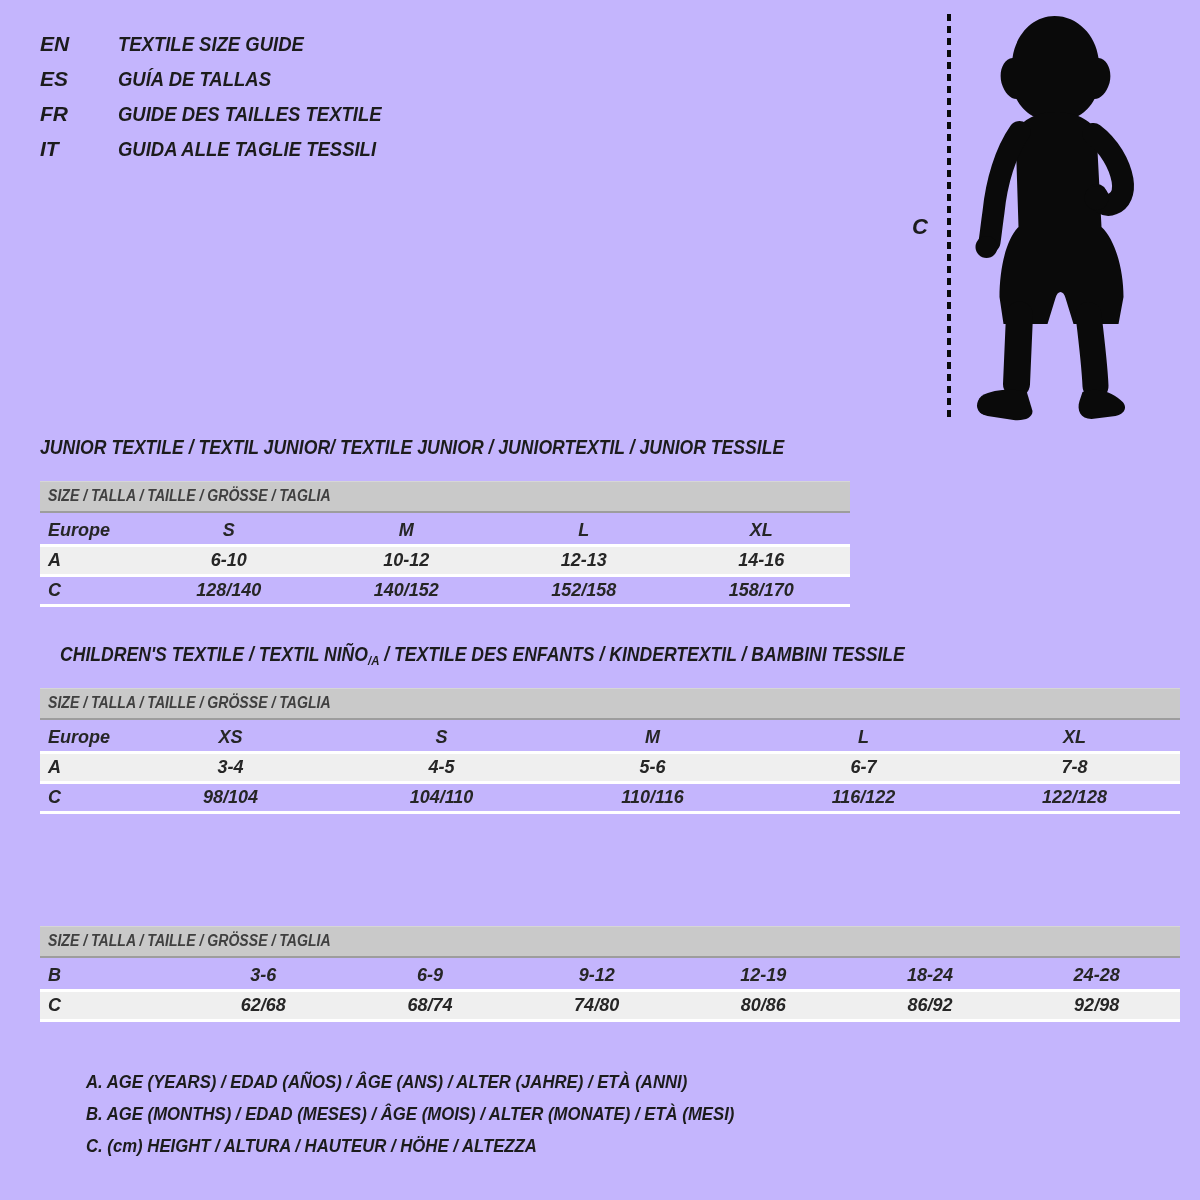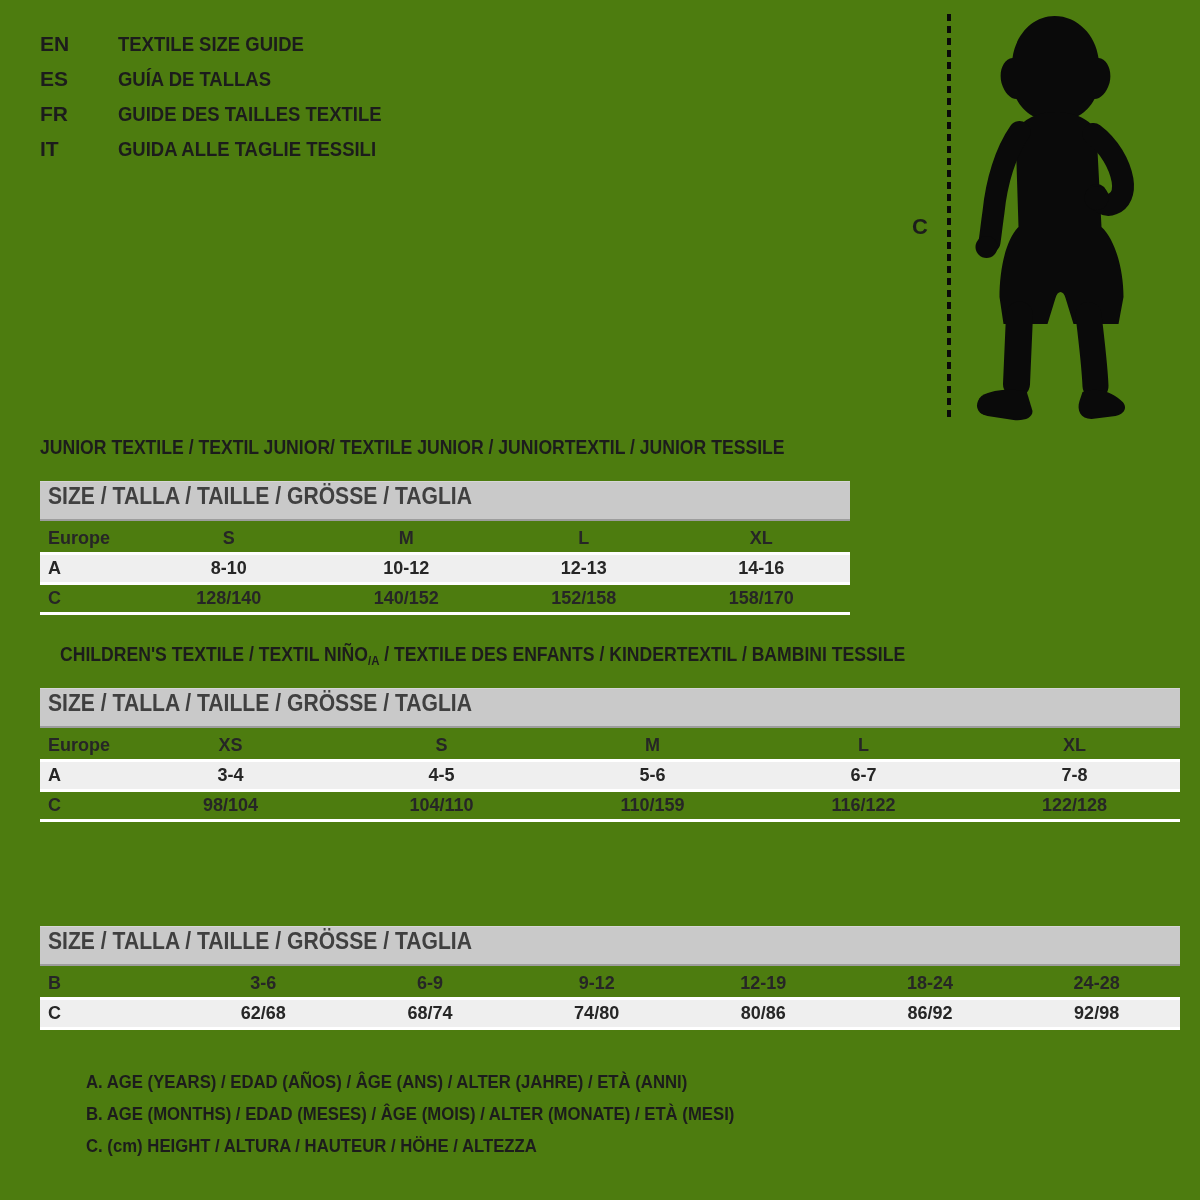--- a/index.html
+++ b/index.html
@@ -1,19 +1,20 @@
 <!DOCTYPE html>
 <html style="--text: #1c1c1c; --bar-bg: #c9c9c9; --bar-border: #9d9d9d; --bar-text: #404040; --row-alt-bg: #efefef; --silhouette: #0a0a0a;"><head>
 <meta charset="utf-8">
 <style>
   html,body{margin:0;padding:0;background:#fff;}
   .canvas{
-    position:relative;width:1200px;height:1200px;background:#4d7c0f;overflow:hidden;
+    position:relative;width:1200px;height:1200px;background:#c4b5fd;overflow:hidden;
     font-family:"Liberation Sans","DejaVu Sans",sans-serif;
     color:var(--text,#1c1c1c);
+    font-style:italic;
   }
   .cond{display:inline-block;transform:scaleX(0.88);transform-origin:0 50%;white-space:nowrap;}
   
   .lang-block{position:absolute;left:40px;top:26px;}
   .lang-row{height:35px;display:flex;align-items:center;font-weight:700;font-size:21px;}
   .lang-code{width:78px;flex:0 0 78px;}
   
   .dash-line{position:absolute;left:947px;top:14px;width:4px;height:404px;
     background:repeating-linear-gradient(180deg,var(--silhouette,#0a0a0a) 0 7px,transparent 7px 12px);}
   .c-label{position:absolute;left:912px;top:214px;font-weight:700;font-size:22px;}
@@ -24,23 +25,23 @@
   .sec-heading{position:absolute;left:40px;font-weight:700;font-size:20px;line-height:26px;}
   .h-junior{top:434px;}
   .h-children{top:641px;margin-left:20px;}
   .h-babies{top:848px;line-height:33px;}
   .subpart{font-size:13px;vertical-align:-4px;}
   
   .tbl{position:absolute;left:40px;}
   .t-junior{top:481px;width:810px;}
   .t-children{top:688px;width:1140px;}
   .t-babies{top:926px;width:1140px;}
-  .bar{height:40px;line-height:28px;background:var(--bar-bg,#c9c9c9);
+  .bar{height:32px;line-height:28px;background:var(--bar-bg,#c9c9c9);
     border-bottom:2px solid var(--bar-border,#9d9d9d);border-top:1px solid #d6d6d6;
-    color:var(--bar-text,#404040);font-weight:700;font-size:24px;padding-left:8px;
+    color:var(--bar-text,#404040);font-weight:700;font-size:16px;padding-left:8px;
     box-sizing:border-box;margin-bottom:4px;}
   table{width:100%;border-collapse:separate;border-spacing:0;table-layout:fixed;}
   td{height:27px;border-bottom:3px solid #fff;font-weight:700;font-size:18px;
     text-align:center;color:#262626;padding:0;}
   td.lbl{text-align:left;padding-left:8px;margin-left:48px;}
   tr:nth-child(even) td{background:var(--row-alt-bg,#efefef);}
   .t-junior col.cl{width:100px;}
   .t-children col.cl{width:85px;}
   .t-babies col.cl{width:140px;}
   
@@ -110,21 +111,21 @@
       <tbody>
         <tr>
           <td class="lbl">Europe</td>
           <td>S</td>
           <td>M</td>
           <td>L</td>
           <td>XL</td>
         </tr>
         <tr>
           <td class="lbl">A</td>
-          <td>8-10</td>
+          <td>6-10</td>
           <td>10-12</td>
           <td>12-13</td>
           <td>14-16</td>
         </tr>
         <tr>
           <td class="lbl">C</td>
           <td>128/140</td>
           <td>140/152</td>
           <td>152/158</td>
           <td>158/170</td>
@@ -163,21 +164,21 @@
           <td>3-4</td>
           <td>4-5</td>
           <td>5-6</td>
           <td>6-7</td>
           <td>7-8</td>
         </tr>
         <tr>
           <td class="lbl">C</td>
           <td>98/104</td>
           <td>104/110</td>
-          <td>110/159</td>
+          <td>110/116</td>
           <td>116/122</td>
           <td>122/128</td>
         </tr>
       </tbody>
     </table>
   </div>
 
   <div class="tbl t-babies">
     <div class="bar">
       <span class="cond">SIZE / TALLA / TAILLE / GRÖSSE / TAGLIA</span>

